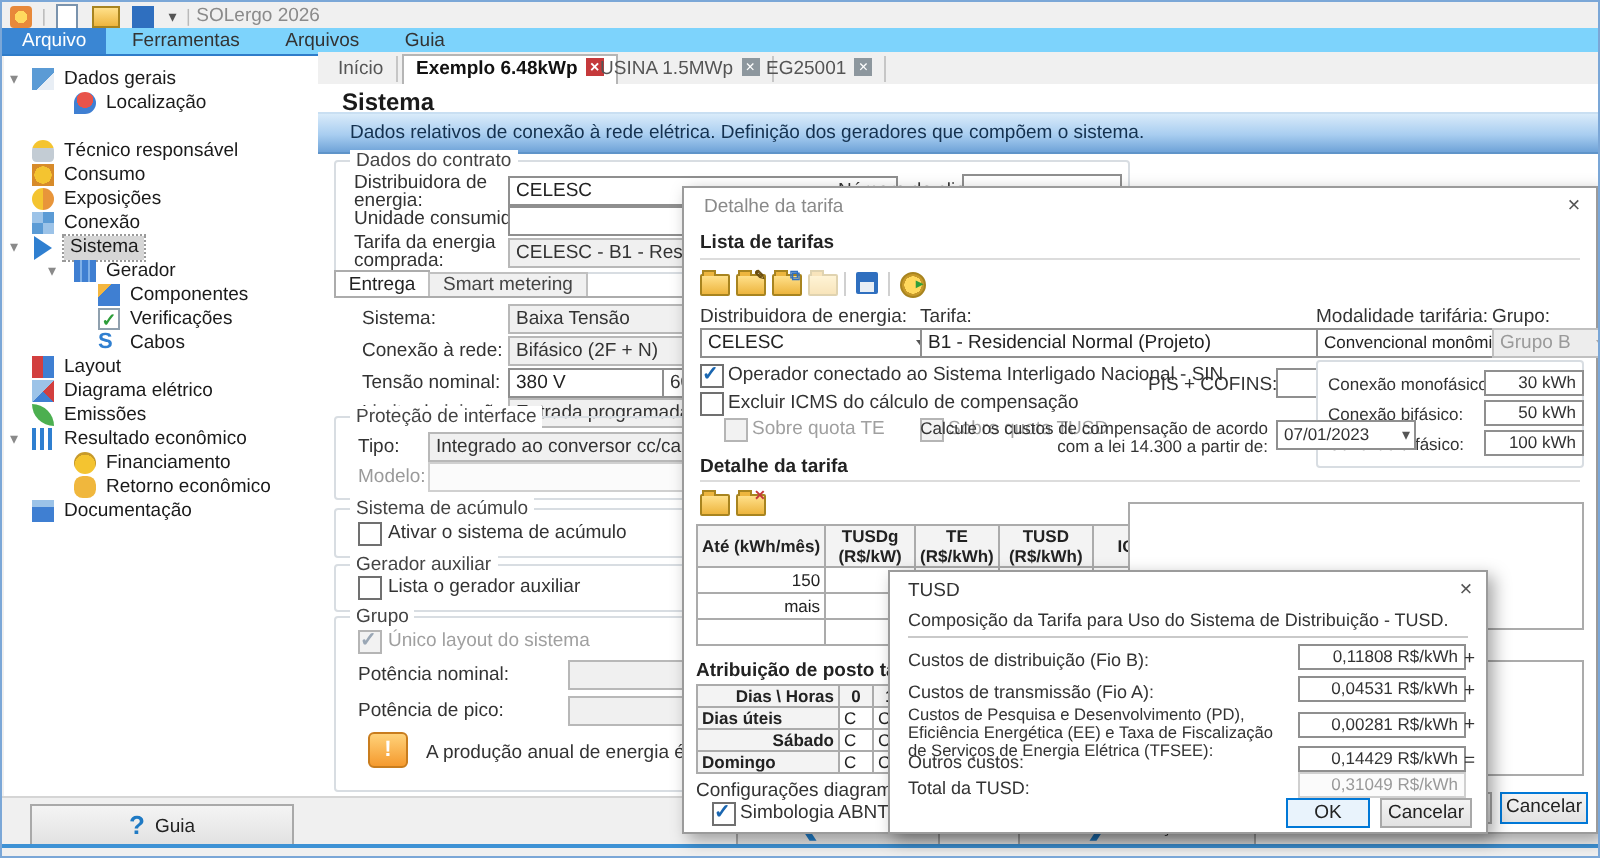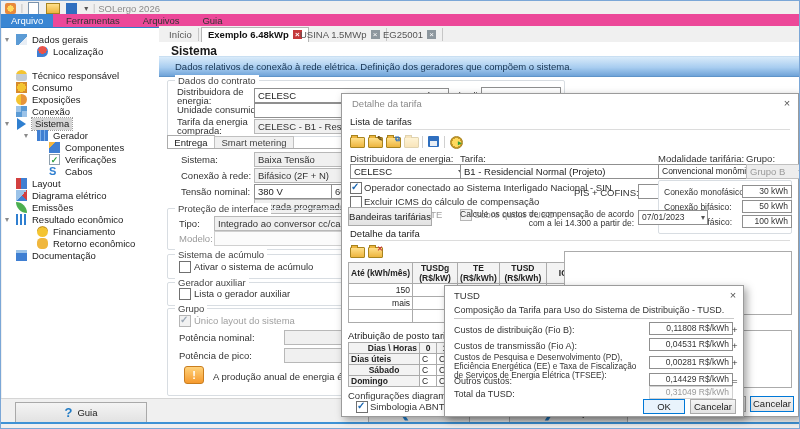--- a/index.html
+++ b/index.html
@@ -2,21 +2,21 @@
 <html><head>
 <meta charset="utf-8">
 <style>
   html,body{margin:0;padding:0}
   body{width:800px;height:429px;position:relative;overflow:hidden;background:#f0f0f0;
        font-family:"Liberation Sans",sans-serif;font-size:10px;color:#222;
        border:1px solid #7ba7d7;box-sizing:border-box}
   .abs{position:absolute}
   
   #titlebar{left:0;top:0;width:100%;height:13px;background:#f0f0f0}
-  #menubar{left:0;top:13px;width:100%;height:13px;background:#ec4899;border-bottom:1px solid #2f7cc9}
+  #menubar{left:0;top:13px;width:100%;height:13px;background:#7dd3fc;border-bottom:1px solid #2f7cc9}
   .menu-item{display:inline-block;padding:1px 10px;font-size:9.5px;color:#333;height:11px;line-height:11px}
   .menu-item.sel{background:#3a86d3;color:#fff}
   .tbico{display:inline-block;vertical-align:middle;margin:1px 2px 0 2px}
   .tsep{color:#b9b9b9;font-size:9px;vertical-align:middle}
   
   #sidebar{left:1px;top:27px;width:157px;height:370px;background:#fff;border-right:1px solid #cfcfcf}
   .trow{position:absolute;left:0;width:157px;height:12px;line-height:12px;font-size:9.5px;white-space:nowrap}
   .tarrow{position:absolute;color:#8a8a8a;font-size:8px;top:0}
   .ticon{position:absolute;width:11px;height:11px;top:0}
   .tlabel{position:absolute;top:0;color:#1a1a1a}
@@ -55,21 +55,21 @@
   .btn.focus{border:1px solid #0078d7;background:#e9f3fc}
   
   #footer{left:0;top:397px;width:800px;height:24px;background:#f0f0f0;border-top:1px solid #d5d5d5}
   #bottomline{left:0;top:421px;width:800px;height:2px;background:#3e92d5}
   .navarrow{color:#1f7ac4;font-weight:bold;font-size:13px;vertical-align:-1px;margin-right:5px}
   
   .dialog{position:absolute;background:#fff;border:1px solid #9b9b9b;box-shadow:3px 3px 8px rgba(0,0,0,.35)}
   .dtitle{position:absolute;left:10px;top:4px;font-size:9.5px;color:#8a8a8a}
   .dtitle.dark{color:#333}
   .dclose{position:absolute;top:3px;font-size:11px;color:#555;width:14px;text-align:center}
-  .seclabel{position:absolute;font-weight:normal;font-size:9.5px;color:#222;white-space:nowrap}
+  .seclabel{position:absolute;font-weight:bold;font-size:9.5px;color:#222;white-space:nowrap}
   .rule{position:absolute;height:1px;background:#dcdcdc}
   
   .fico{position:absolute;width:13px;height:9px;background:linear-gradient(180deg,#ffe08a,#edb53e);border:1px solid #a8841f;border-radius:1px}
   .fico::before{content:"";position:absolute;left:0;top:-3px;width:5px;height:2px;background:#edb53e;border:1px solid #a8841f;border-bottom:none}
   .fico.dis{opacity:.35}
   .fov{position:absolute;font-size:7px;font-weight:bold;line-height:7px}
   .floppy{position:absolute;width:11px;height:11px;background:#2f6fbf;border-radius:1px}
   .floppy::after{content:"";position:absolute;left:2px;top:5px;width:7px;height:5px;background:#e8eef5}
   .coin{position:absolute;width:11px;height:11px;border-radius:50%;background:radial-gradient(circle,#ffd95e 55%,#c79a2a 56%);border:1px solid #a8841f}
   .vsep{position:absolute;width:1px;height:12px;background:#d0d0d0}
@@ -304,21 +304,20 @@
 
   <div class="gb" style="left:316px;top:86px;width:132px;height:52px;background:#fff">
     <div class="abs lbl" style="left:5px;top:6px;font-size:8.5px">Conexão monofásico:</div>
     <div class="abs field white r" style="left:83px;top:4px;width:42px;height:11px;font-size:8.5px;line-height:11px">30 kWh</div>
     <div class="abs lbl" style="left:5px;top:21px;font-size:8.5px">Conexão bifásico:</div>
     <div class="abs field white r" style="left:83px;top:19px;width:42px;height:11px;font-size:8.5px;line-height:11px">50 kWh</div>
     <div class="abs lbl" style="left:5px;top:36px;font-size:8.5px">Conexão trifásico:</div>
     <div class="abs field white r" style="left:83px;top:34px;width:42px;height:11px;font-size:8.5px;line-height:11px">100 kWh</div>
   </div>
 
-  <div class="btn" style="left:6px;top:113px;width:82px;height:17px;line-height:17px">Bandeiras tarifárias</div>
   <div class="abs" style="left:100px;top:116px;width:192px;text-align:right;font-size:8.5px;line-height:9px;color:#333">
     <div>Calcule os custos de compensação de acordo</div>
     <div>com a lei 14.300 a partir de:</div>
   </div>
   <div class="abs field white" style="left:296px;top:116px;width:62px;height:13px;font-size:8.5px"><span>07/01/2023</span><span style="position:absolute;right:2px;top:0;color:#555;font-size:8px">▾</span></div>
 
   <div class="seclabel" style="left:8px;top:134px">Detalhe da tarifa</div>
   <div class="rule" style="left:8px;top:146px;width:440px"></div>
   <div class="fico" style="left:8px;top:153px"></div>
   <div class="fico" style="left:26px;top:153px">
@@ -391,21 +390,21 @@
     <tr>
       <th style="text-align:left">Dias úteis</th>
       <td>C</td>
           <td>C</td>
           <td>C</td>
           <td>C</td>
           <td>C</td>
           <td>C</td>
     </tr>
     <tr>
-      <th style="text-align:center">Sábado</th>
+      <th style="text-align:right">Sábado</th>
       <td>C</td>
           <td>C</td>
           <td>C</td>
           <td>C</td>
           <td>C</td>
           <td>C</td>
     </tr>
     <tr>
       <th style="text-align:left">Domingo</th>
       <td>C</td>

